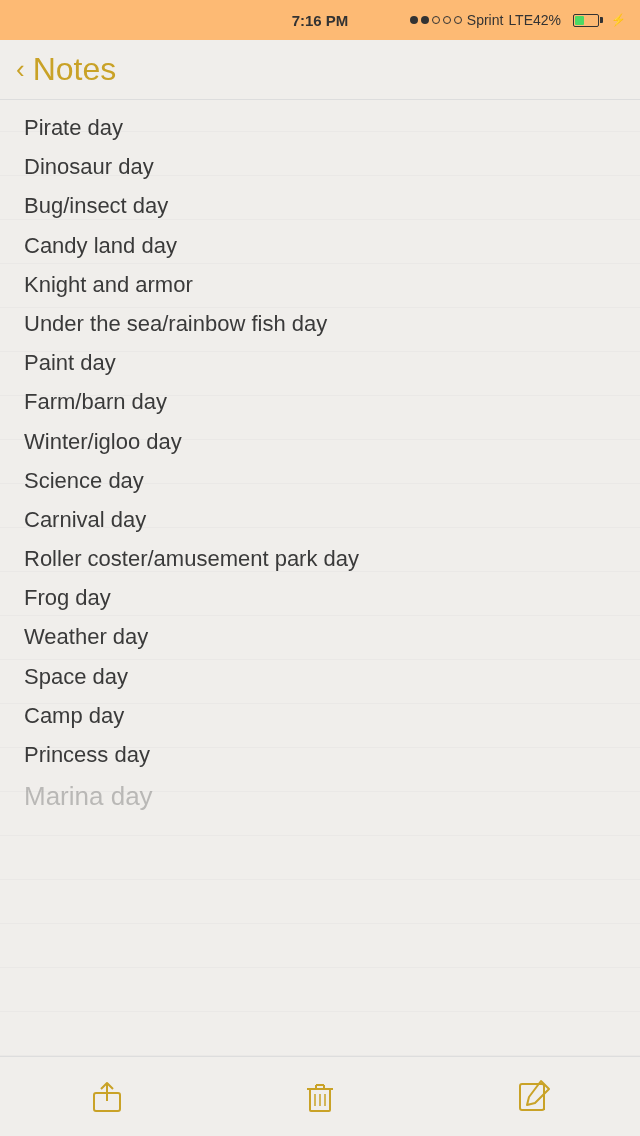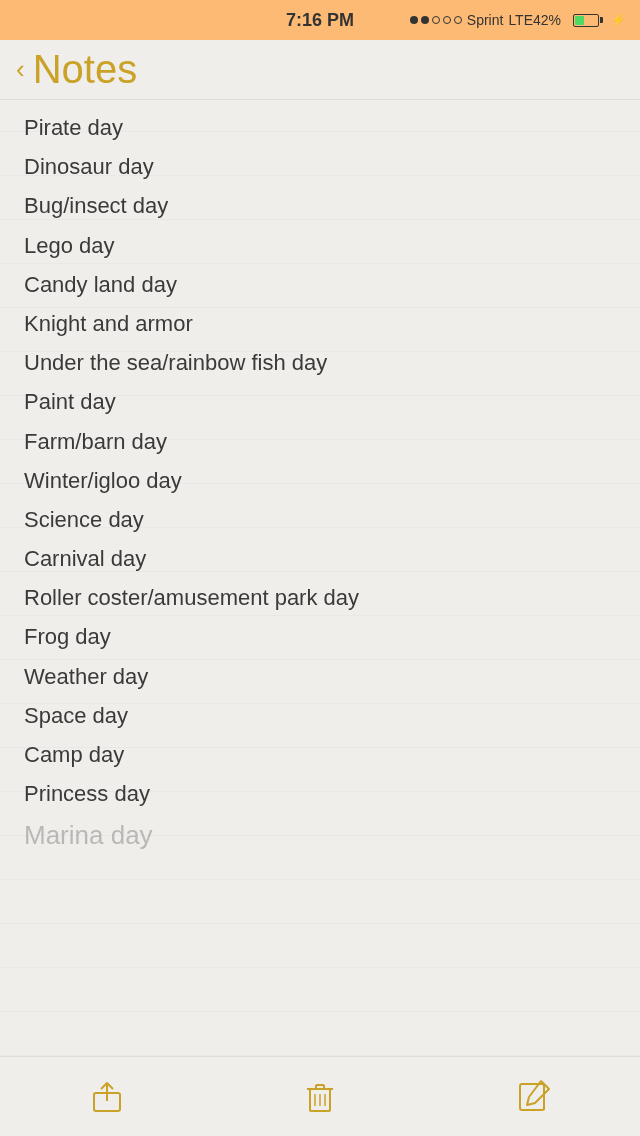--- a/index.html
+++ b/index.html
@@ -69,21 +69,21 @@
     .dot-filled {
       background-color: #333;
     }
 
     .dot-empty {
       background-color: transparent;
       border: 1.5px solid #333;
     }
 
     .status-center {
-      font-size: 18px;
+      font-size: 15px;
       font-weight: 600;
       color: #333;
       position: absolute;
       left: 50%;
       transform: translateX(-50%);
     }
 
     .status-right {
       display: flex;
       align-items: center;
@@ -155,21 +155,21 @@
       cursor: pointer;
     }
 
     .back-chevron {
       font-size: 26px;
       line-height: 1;
       margin-top: -2px;
     }
 
     .nav-title {
-      font-size: 40px;
+      font-size: 32px;
       font-weight: 300;
       color: #c9a227;
       margin-left: 4px;
     }
 
     
     .content {
       padding: 8px 24px 120px 24px;
       position: relative;
       z-index: 1;
@@ -251,21 +251,20 @@
   <div class="back-button">
     <span class="back-chevron">‹</span>
     <span class="nav-title">Notes</span>
   </div>
 </div>
 
 <div class="content">
   <div class="note-item">Pirate day</div>
   <div class="note-item">Dinosaur day</div>
   <div class="note-item">Bug/insect day</div>
-  <div class="note-item">Lego day</div>
   <div class="note-item">Candy land day</div>
   <div class="note-item">Knight and armor</div>
   <div class="note-item">Under the sea/rainbow fish day</div>
   <div class="note-item">Paint day</div>
   <div class="note-item">Farm/barn day</div>
   <div class="note-item">Winter/igloo day</div>
   <div class="note-item">Science day</div>
   <div class="note-item">Carnival day</div>
   <div class="note-item">Roller coster/amusement park day</div>
   <div class="note-item">Frog day</div>

